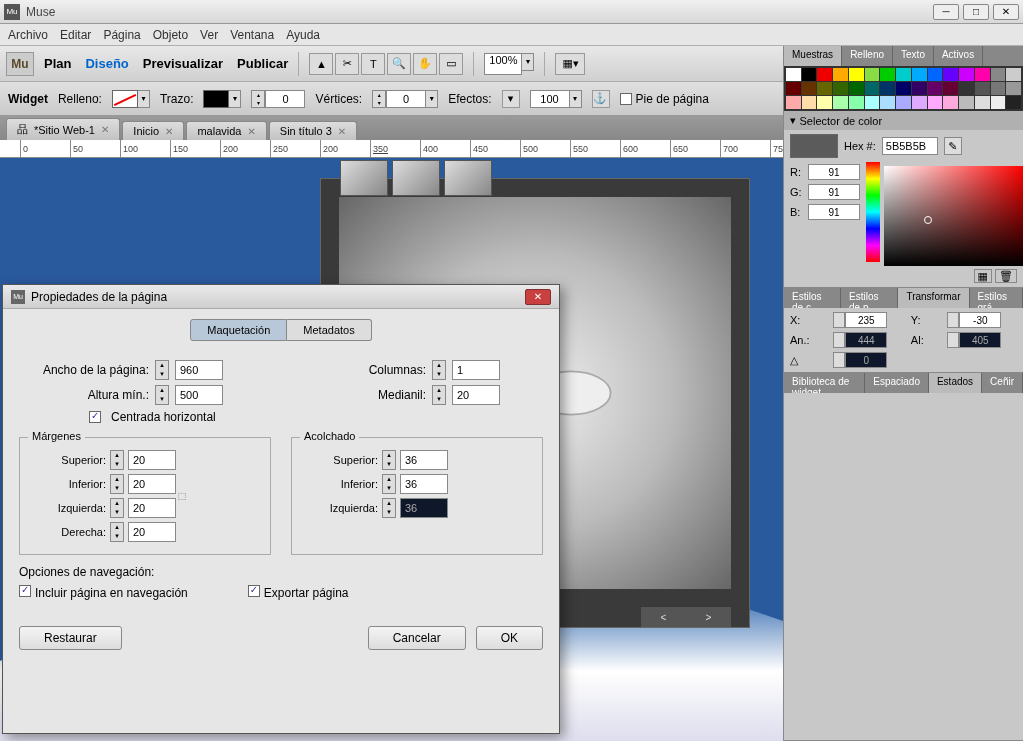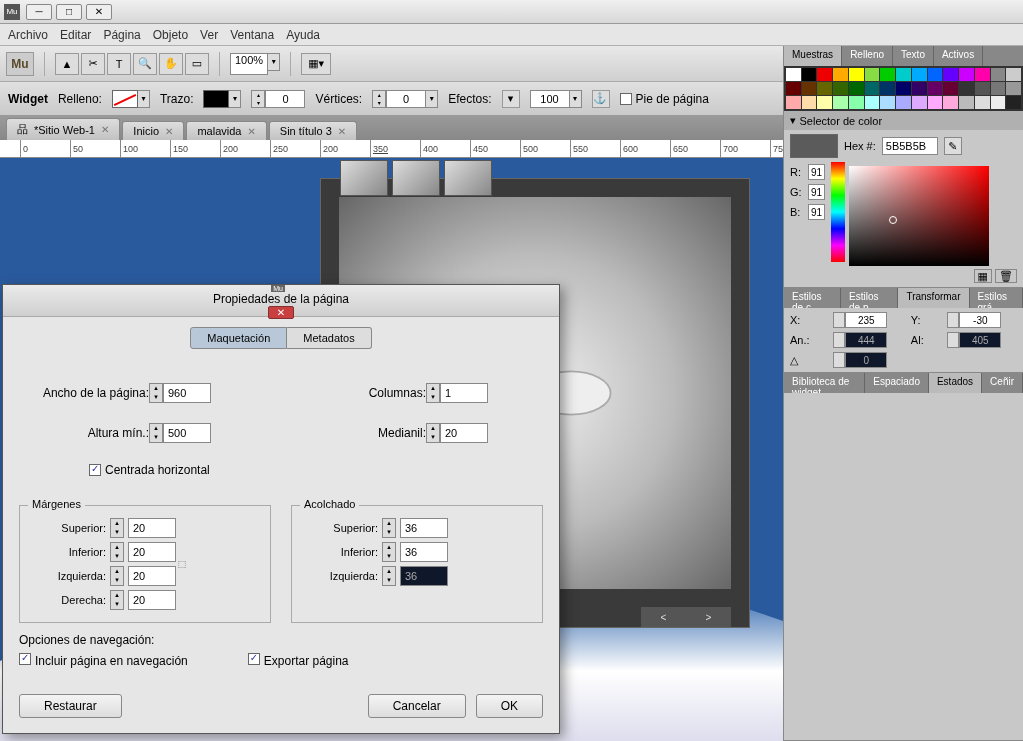--- a/index.html
+++ b/index.html
@@ -59,43 +59,43 @@
 .swatch-grid { display:grid; grid-template-columns:repeat(15, 1fr); gap:1px; padding:2px; background:#333; }
 .sw { height:13px; }
 .panel { background:#c8c8c8; border-bottom:1px solid #888; padding:4px 6px; font-size:11px; }
 .panel h4 { font-size:11px; font-weight:normal; background:#b0b0b0; margin:-4px -6px 4px; padding:3px 6px; display:flex; align-items:center; gap:4px; }
 .color-preview { width:48px; height:24px; background:#5b5b5b; border:1px solid #666; }
 .hex-row { display:flex; align-items:center; gap:6px; margin:4px 0; }
 .hex-input { width:56px; height:18px; border:1px solid #888; font-size:11px; padding:0 3px; background:#fff; }
 .eyedrop { width:18px; height:18px; border:1px solid #888; background:#ddd; display:flex; align-items:center; justify-content:center; font-size:11px; }
 .rgb-row { display:flex; align-items:center; gap:4px; margin:2px 0; }
 .rgb-row label { width:14px; }
-.rgb-row input { width:17px; height:16px; border:1px solid #888; font-size:10px; text-align:center; }
+.rgb-row input { width:52px; height:16px; border:1px solid #888; font-size:10px; text-align:center; }
 .color-field { width:140px; height:100px; background:linear-gradient(to top, #000, transparent), linear-gradient(to right, #fff, #f00); position:relative; margin-top:4px; }
 .hue-bar { width:14px; height:100px; background:linear-gradient(to bottom, #f00,#ff0,#0f0,#0ff,#00f,#f0f,#f00); }
 .color-picker-wrap { display:flex; gap:4px; }
 .rgb-block { display:flex; flex-direction:column; }
 
 .transform-grid { display:grid; grid-template-columns: auto auto auto auto; gap:4px 8px; align-items:center; font-size:11px; }
 .transform-grid input { width:42px; height:16px; border:1px solid #888; font-size:10px; text-align:center; }
 .transform-grid .small-stepper { width:12px; height:16px; border:1px solid #888; background:#ddd; }
 
 
 .dialog { position:absolute; left:2px; top:284px; width:558px; height:450px; background:#e6e6e6; border:1px solid #555; box-shadow:4px 4px 12px rgba(0,0,0,0.4); }
-.dialog-title { height:32px; background:linear-gradient(#eaeaea,#cfcfcf); display:flex; align-items:center; padding:0 8px; font-size:12px; border-bottom:1px solid #aaa;flex-direction:column; }
+.dialog-title { height:24px; background:linear-gradient(#eaeaea,#cfcfcf); display:flex; align-items:center; padding:0 8px; font-size:12px; border-bottom:1px solid #aaa; }
 .dialog-title .spacer { flex:1; }
 .dialog-title .close { width:26px; height:16px; background:#c84040; border:1px solid #803030; border-radius:2px; color:#fff; display:flex; align-items:center; justify-content:center; font-size:10px; }
 .dialog-title .dlg-icon { width:14px; height:14px; background:#666; color:#fff; font-size:7px; display:flex; align-items:center; justify-content:center; margin-right:6px; }
 .dialog-body { padding:10px 16px; font-size:12px; }
 .dlg-tabs { display:flex; justify-content:center; gap:0; margin-bottom:14px; }
 .dlg-tab { padding:4px 16px; border:1px solid #888; background:#ddd; font-size:11px; }
 .dlg-tab.active { background:#b8c8d8; }
 .dlg-tab:first-child { border-radius:3px 0 0 3px; }
 .dlg-tab:last-child { border-left:none; border-radius:0 3px 3px 0; }
-.dlg-row { display:flex; align-items:center; margin:20px 0; }
+.dlg-row { display:flex; align-items:center; margin:5px 0; gap:6px; }
 .dlg-row label { width:130px; text-align:right; }
 .dlg-stepper { width:14px; height:20px; border:1px solid #888; background:#ddd; display:flex; flex-direction:column; }
 .dlg-stepper span { flex:1; font-size:7px; text-align:center; line-height:8px; }
 .dlg-input { width:48px; height:20px; border:1px solid #888; background:#fff; font-size:11px; padding:0 4px; }
 .fieldset { border:1px solid #aaa; margin-top:8px; padding:8px; position:relative; }
 .fieldset .legend { position:absolute; top:-8px; left:8px; background:#e6e6e6; padding:0 4px; font-size:11px; }
 .field-row { display:flex; align-items:center; margin:4px 0; gap:4px; }
 .field-row label { width:78px; text-align:right; font-size:11px; }
 .link-icon { width:12px; height:20px; display:flex; align-items:center; justify-content:center; color:#666; font-size:9px;}
 .dlg-columns { display:flex; gap:20px; }
@@ -111,20 +111,21 @@
 .dlg-buttons .spacer { flex:1; }
 .two-col-top { display:flex; gap:30px; }
 .two-col-top .col { flex:1; }
 .disabled-input { background:#0f172a; color:#aaa; }
 </style>
 </head>
 <body>
 
 <div class="titlebar">
   <div class="app-icon">Mu</div>
+  <div class="title">Muse</div>
   <div class="winbtns">
     <div class="winbtn">─</div>
     <div class="winbtn">□</div>
     <div class="winbtn">✕</div>
   </div>
 </div>
 
 <div class="menubar">
   <span>Archivo</span>
   <span>Editar</span>
@@ -132,20 +133,26 @@
   <span>Objeto</span>
   <span>Ver</span>
   <span>Ventana</span>
   <span>Ayuda</span>
 </div>
 
 <div class="main">
   <div class="left">
     <div class="toolbar1">
       <div class="mu-badge">Mu</div>
+      <div class="mode-tabs">
+        <span>Plan</span>
+        <span class="active">Diseño</span>
+        <span>Previsualizar</span>
+        <span>Publicar</span>
+      </div>
       <div style="width:1px;height:24px;background:#aaa;"></div>
       <div class="tgroup">
         <div class="tbtn">▲</div>
         <div class="tbtn">✂</div>
         <div class="tbtn">T</div>
         <div class="tbtn">🔍</div>
         <div class="tbtn">✋</div>
         <div class="tbtn">▭</div>
       </div>
       <div style="width:1px;height:24px;background:#aaa;"></div>

